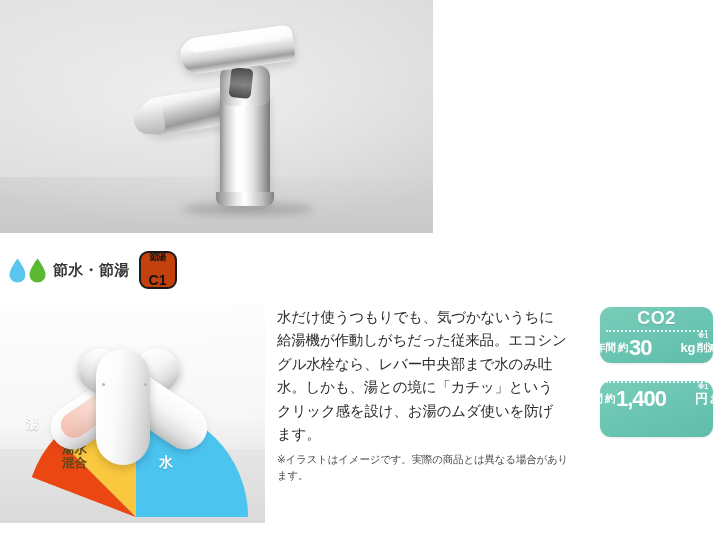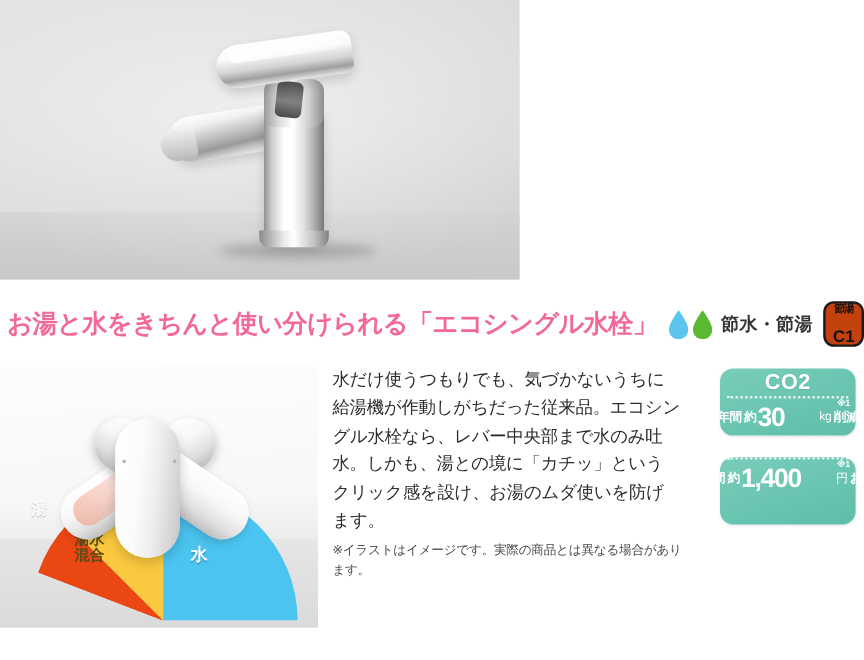--- a/index.html
+++ b/index.html
@@ -162,21 +162,21 @@
   }
   .stat .st-div{
     height:0;border-top:2px dotted rgba(255,255,255,.82);margin:0 6px;
   }
   .stat .st-body{
     position:relative;height:31px;display:flex;align-items:center;justify-content:center;
     color:#ffffff;white-space:nowrap;
   }
   .st-pre{font-size:10.5px;font-weight:bold;letter-spacing:-.5px;}
   .st-num{font-size:22px;font-weight:bold;line-height:1;margin:0 1px;letter-spacing:-1px;}
-  .st-unit{font-size:10px;font-weight:normal;letter-spacing:-.3px;margin-left:28px;}
+  .st-unit{font-size:13px;font-weight:bold;letter-spacing:-.3px;margin-left:28px;}
   .st-suf{font-size:10.5px;font-weight:bold;margin-left:2px;letter-spacing:-.3px;}
   .st-ref{
     position:absolute;right:5px;top:-1px;font-size:7.5px;font-weight:bold;
     color:#ffffff;letter-spacing:-.5px;
   }
 </style>
 </head>
 <body>
 
 <div class="page">
@@ -191,21 +191,20 @@
       <div class="fc-body"></div>
       <div class="fc-base"></div>
       <div class="fc-neck"></div>
       <div class="fc-dark"></div>
       <div class="fc-lever"></div>
       <div class="fc-lever-hl"></div>
     </div>
   </div>
 
   <div class="headline-row">
-    <div class="headline">お湯と水をきちんと使い分けられる「エコシングル水栓」</div>
 
     <div class="drops">
       <svg class="drop" viewBox="0 0 34 50">
         <path d="M17 1 C17 1 33 22 33 33 C33 42.9 25.8 49 17 49 C8.2 49 1 42.9 1 33 C1 22 17 1 17 1 Z" fill="#5bc5ee"></path>
       </svg>
       <svg class="drop" viewBox="0 0 34 50">
         <path d="M17 1 C17 1 33 22 33 33 C33 42.9 25.8 49 17 49 C8.2 49 1 42.9 1 33 C1 22 17 1 17 1 Z" fill="#5ab832"></path>
       </svg>
     </div>
 

